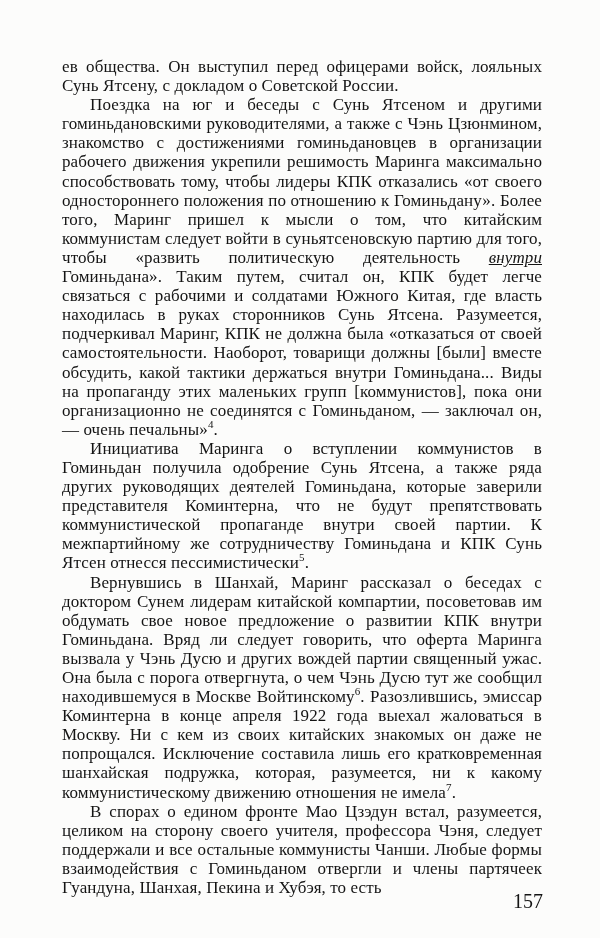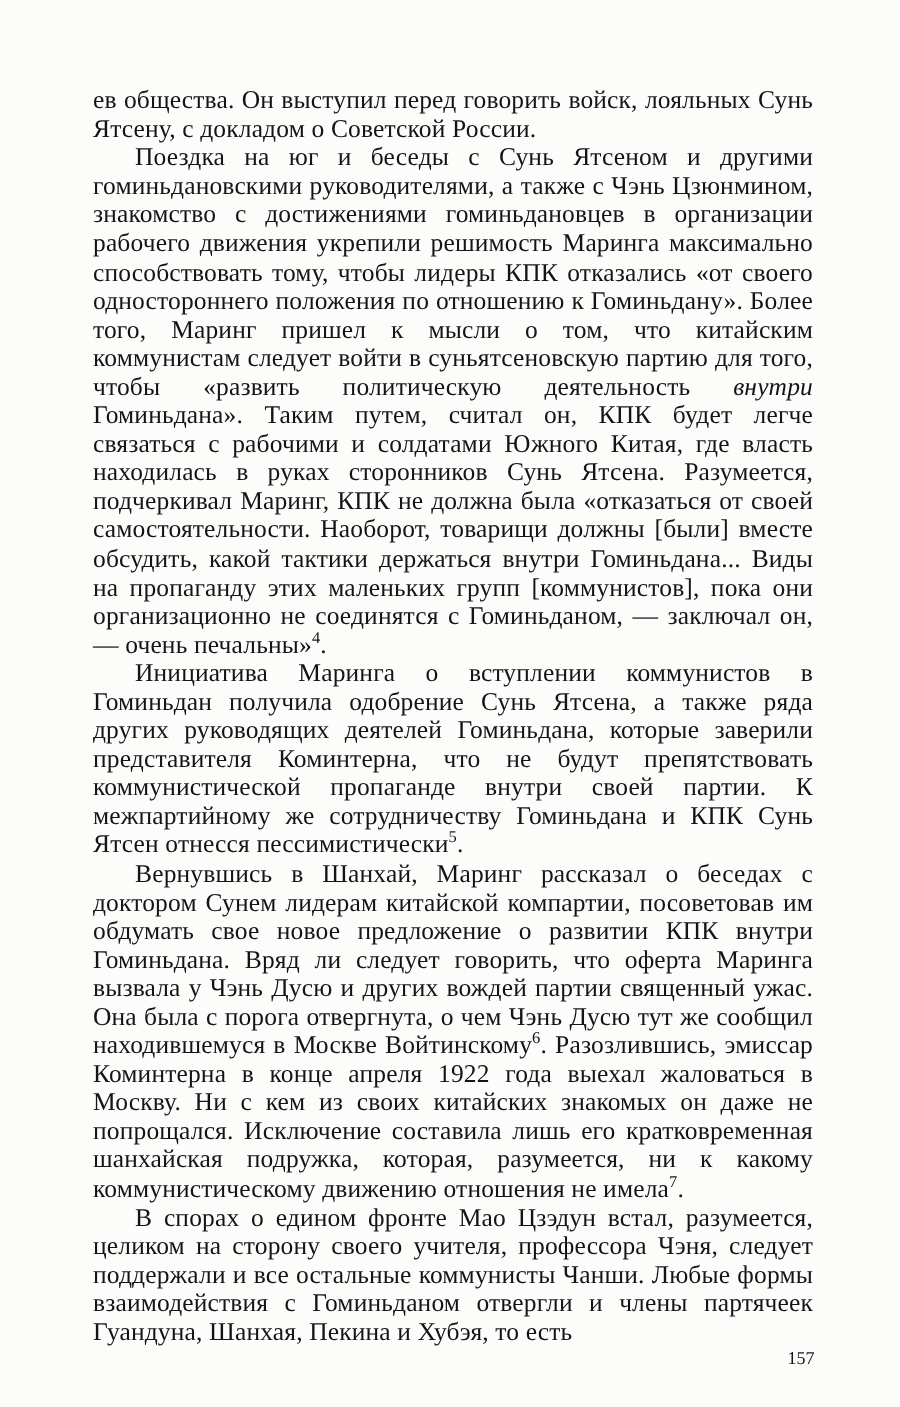--- a/index.html
+++ b/index.html
@@ -31,40 +31,41 @@
   }
   p.para {
     margin: 0;
     padding: 0;
   }
   p.indent {
     text-indent: 28px;
   }
   .it {
     font-style: italic;
+    text-decoration: underline;
   }
   .text-block sup {
     font-size: 11px;
     line-height: 0;
     vertical-align: super;
   }
   .page-number {
     position: absolute;
     right: 57px;
     bottom: 25px;
     font-family: "Liberation Serif", "DejaVu Serif", serif;
-    font-size: 12px;
+    font-size: 20px;
     color: #141414;
   }
 </style>
 </head>
 <body>
 
 <div class="scan-page">
   <div class="text-block">
-    <p class="para"><span>ев общества. Он выступил перед говорить войск, лояльных Сунь Ятсену, с докладом о Советской России.</span></p>
+    <p class="para"><span>ев общества. Он выступил перед офицерами войск, лояльных Сунь Ятсену, с докладом о Советской России.</span></p>
     <p class="para indent"><span>Поездка на юг и беседы с Сунь Ятсеном и другими гоминьдановскими руководителями, а также с Чэнь Цзюнмином, знакомство с достижениями гоминьдановцев в организации рабочего движения укрепили решимость Маринга максимально способствовать тому, чтобы лидеры КПК отказались «от своего одностороннего положения по отношению к Гоминьдану». Более того, Маринг пришел к мысли о том, что китайским коммунистам следует войти в суньятсеновскую партию для того, чтобы «развить политическую деятельность </span><span class="it">внутри</span><span> Гоминьдана». Таким путем, считал он, КПК будет легче связаться с рабочими и солдатами Южного Китая, где власть находилась в руках сторонников Сунь Ятсена. Разумеется, подчеркивал Маринг, КПК не должна была «отказаться от своей самостоятельности. Наоборот, товарищи должны [были] вместе обсудить, какой тактики держаться внутри Гоминьдана... Виды на пропаганду этих маленьких групп [коммунистов], пока они организационно не соединятся с Гоминьданом, — заключал он, — очень печальны»</span><sup>4</sup><span>.</span></p>
     <p class="para indent"><span>Инициатива Маринга о вступлении коммунистов в Гоминьдан получила одобрение Сунь Ятсена, а также ряда других руководящих деятелей Гоминьдана, которые заверили представителя Коминтерна, что не будут препятствовать коммунистической пропаганде внутри своей партии. К межпартийному же сотрудничеству Гоминьдана и КПК Сунь Ятсен отнесся пессимистически</span><sup>5</sup><span>.</span></p>
     <p class="para indent"><span>Вернувшись в Шанхай, Маринг рассказал о беседах с доктором Сунем лидерам китайской компартии, посоветовав им обдумать свое новое предложение о развитии КПК внутри Гоминьдана. Вряд ли следует говорить, что оферта Маринга вызвала у Чэнь Дусю и других вождей партии священный ужас. Она была с порога отвергнута, о чем Чэнь Дусю тут же сообщил находившемуся в Москве Войтинскому</span><sup>6</sup><span>. Разозлившись, эмиссар Коминтерна в конце апреля 1922 года выехал жаловаться в Москву. Ни с кем из своих китайских знакомых он даже не попрощался. Исключение составила лишь его кратковременная шанхайская подружка, которая, разумеется, ни к какому коммунистическому движению отношения не имела</span><sup>7</sup><span>.</span></p>
     <p class="para indent"><span>В спорах о едином фронте Мао Цзэдун встал, разумеется, целиком на сторону своего учителя, профессора Чэня, следует поддержали и все остальные коммунисты Чанши. Любые формы взаимодействия с Гоминьданом отвергли и члены партячеек Гуандуна, Шанхая, Пекина и Хубэя, то есть</span></p>
   </div>
   <div class="page-number">157</div>
 </div>
 
 </body></html>

